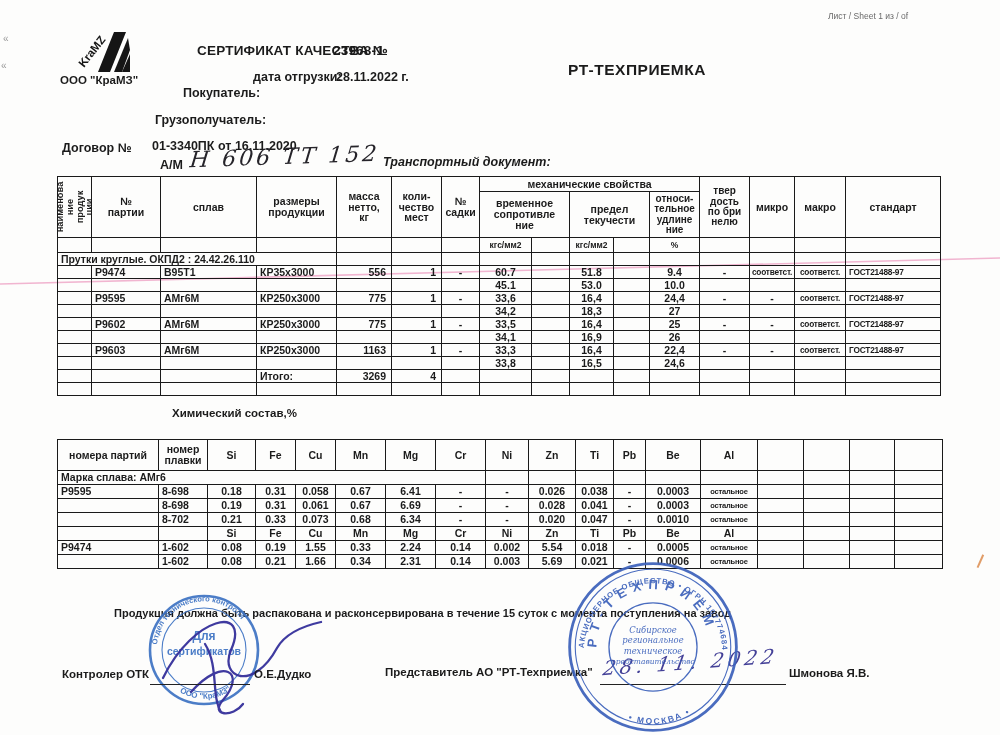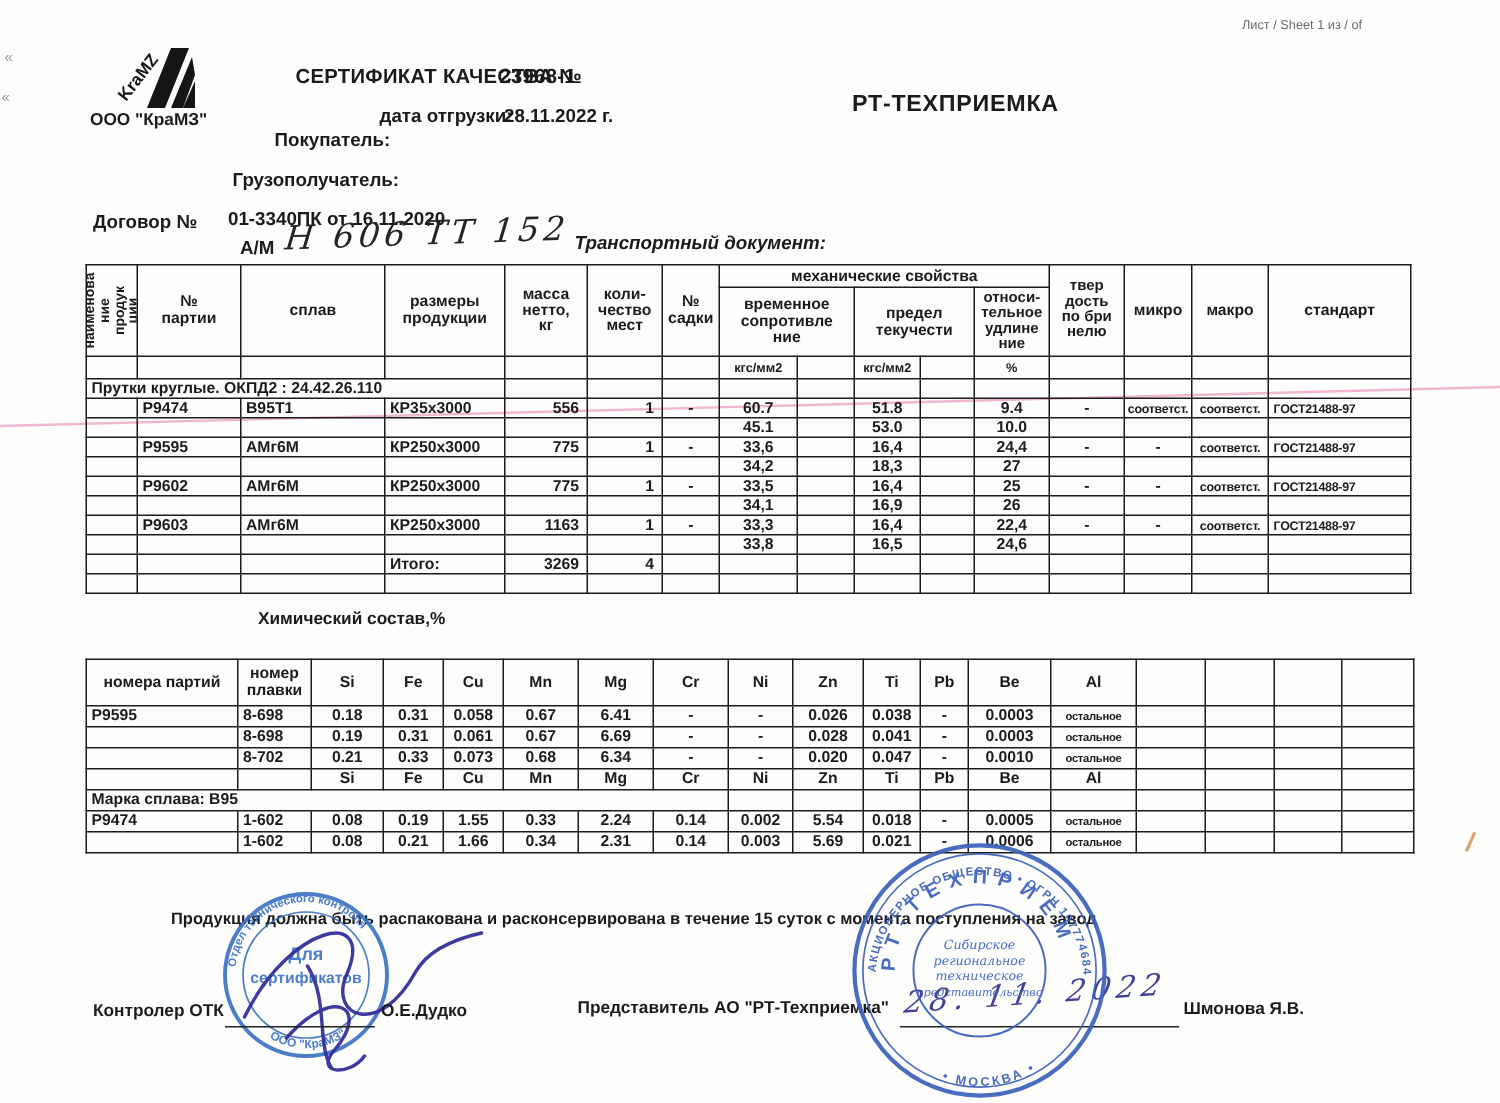--- a/index.html
+++ b/index.html
@@ -404,20 +404,33 @@
           <th>Be</th>
           <th>Al</th>
           <th></th>
           <th></th>
           <th></th>
           <th></th>
         </tr>
       </thead>
       <tbody>
           <tr>
+            <td colspan="8" class="al-l">Марка сплава: АМг6</td>
+            <td></td>
+            <td></td>
+            <td></td>
+            <td></td>
+            <td></td>
+            <td></td>
+            <td></td>
+            <td></td>
+            <td></td>
+            <td></td>
+          </tr>
+          <tr>
             <td class="al-l">Р9595</td>
             <td class="al-l">8-698</td>
             <td>0.18</td>
             <td>0.31</td>
             <td>0.058</td>
             <td>0.67</td>
             <td>6.41</td>
             <td>-</td>
             <td>-</td>
             <td>0.026</td>
@@ -478,33 +491,20 @@
             <td>Cu</td>
             <td>Mn</td>
             <td>Mg</td>
             <td>Cr</td>
             <td>Ni</td>
             <td>Zn</td>
             <td>Ti</td>
             <td>Pb</td>
             <td>Be</td>
             <td>Al</td>
-            <td></td>
-            <td></td>
-            <td></td>
-            <td></td>
-          </tr>
-          <tr>
-            <td colspan="8" class="al-l">Марка сплава: В95</td>
-            <td></td>
-            <td></td>
-            <td></td>
-            <td></td>
-            <td></td>
-            <td></td>
             <td></td>
             <td></td>
             <td></td>
             <td></td>
           </tr>
           <tr>
             <td class="al-l">Р9474</td>
             <td class="al-l">1-602</td>
             <td>0.08</td>
             <td>0.19</td>

